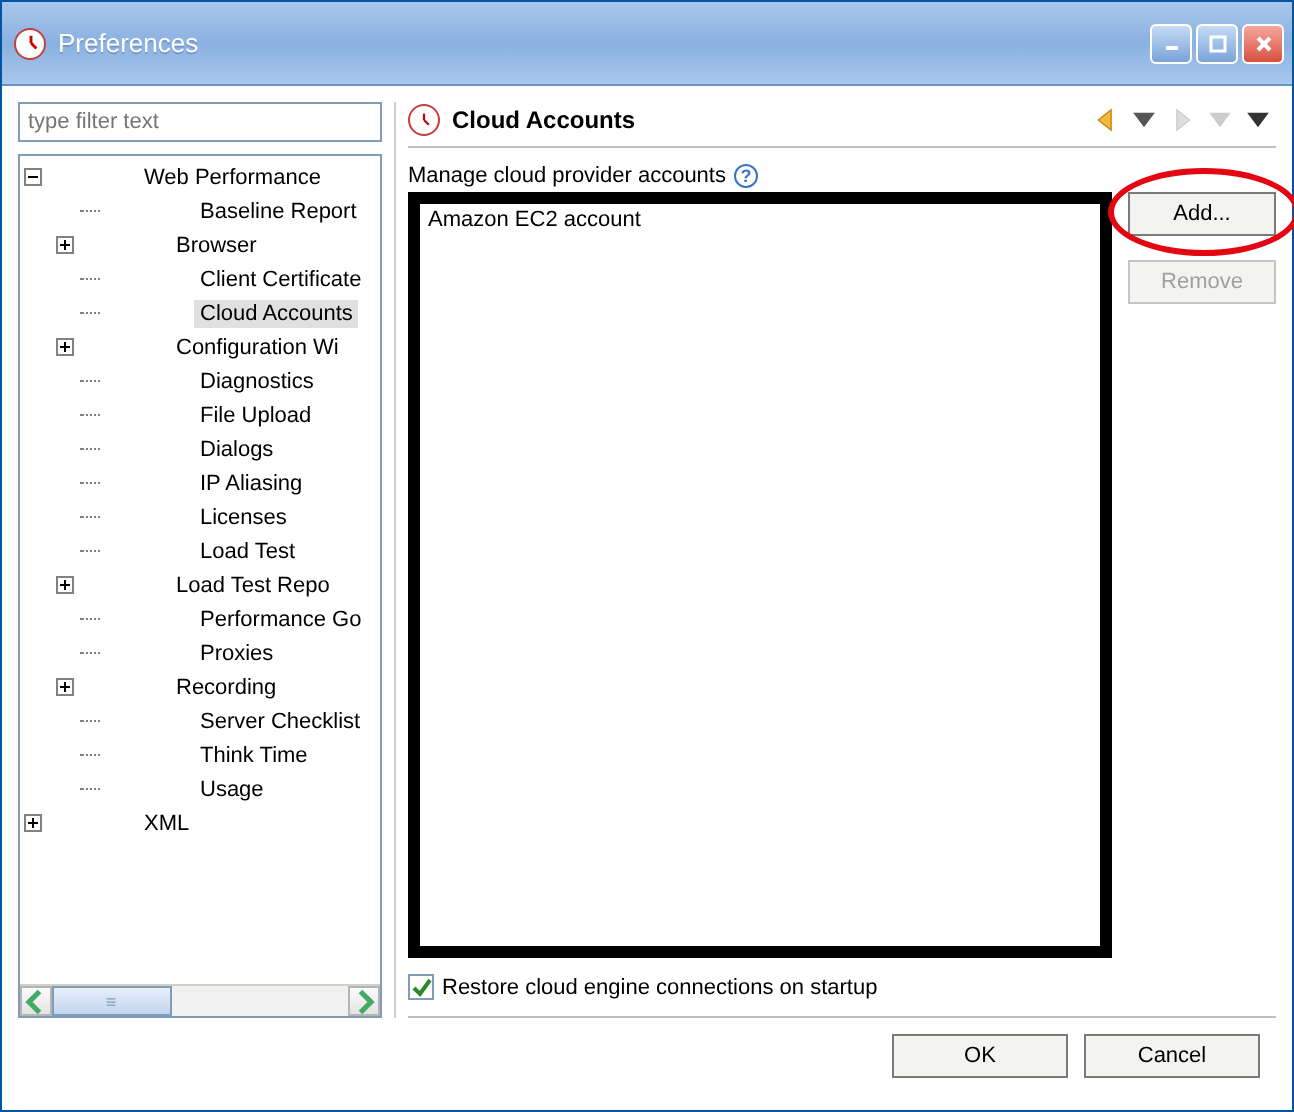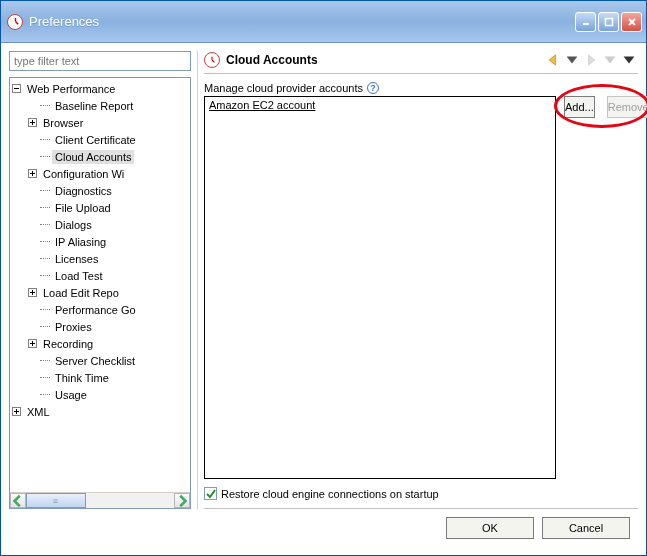--- a/index.html
+++ b/index.html
@@ -117,21 +117,21 @@
   .twisty.minus::before { left:1px; right:1px; top:3px; height:1px; }
   .twisty.plus::before  { left:1px; right:1px; top:3px; height:1px; }
   .twisty.plus::after   { top:1px; bottom:1px; left:3px; width:1px; }
   .twisty.none { border:none; background:transparent; }
   .dotline {
     display:inline-block; width:10px; height:1px;
     border-top:1px dotted #808080;
     margin-right:2px;
     flex-shrink:0;
   }
-  .node .label { padding: 1px 3px; }
+  .node .label { padding: 1px 3px; margin-left: 45px; }
   .node.selected .label { background: #e0e0e0; }
   .hscroll {
     height: 16px;
     border-top: 1px solid #d4d0c8;
     background: #f0f0f0;
     display: flex;
     align-items: center;
   }
   .hscroll .arrow {
     width: 16px; height: 15px;
@@ -178,28 +178,27 @@
   .desc { display:flex; align-items:center; gap:4px; margin-bottom: 2px; font-size: 11px; }
   .helpbadge {
     width:12px; height:12px; border-radius:50%;
     border:1px solid #3a74c4; color:#3a74c4;
     display:flex; align-items:center; justify-content:center;
     font-size:9px; font-weight:bold;
   }
   .manage { flex:1; display:flex; gap:8px; min-height:0; }
   .listbox {
     flex:1;
-    border:1px solid #000000;
+    border:6px solid #000000;
     background:#fff;
     overflow:auto;
     min-height:0;
-    text-decoration:underline;
   }
   .listbox .item { padding: 2px 4px; cursor:pointer; }
-  .btncol { width:74px; display:flex; flex-direction:row; gap:12px; padding-top:0; position:relative; }
+  .btncol { width:74px; display:flex; flex-direction:column; gap:12px; padding-top:0; position:relative; }
   .btn {
     height:22px;
     border:1px solid #7b7b7b;
     background:#f3f3f0;
     font-size:11px;
     font-family:inherit;
     cursor:pointer;
     padding:0;
   }
   .btn[disabled] { color:#a0a0a0; border-color:#c5c5c5; cursor:default; }
@@ -339,21 +338,21 @@
                     <li>
                       <div class="node">
                         <span class="twisty none"></span>
                         <span class="dotline"></span>
                         <span class="label">Load Test</span>
                       </div>
                     </li>
                     <li>
                       <div class="node">
                         <span class="twisty plus"></span>
-                        <span class="label">Load Edit Repo</span>
+                        <span class="label">Load Test Repo</span>
                       </div>
                     </li>
                     <li>
                       <div class="node">
                         <span class="twisty none"></span>
                         <span class="dotline"></span>
                         <span class="label">Performance Go</span>
                       </div>
                     </li>
                     <li>

